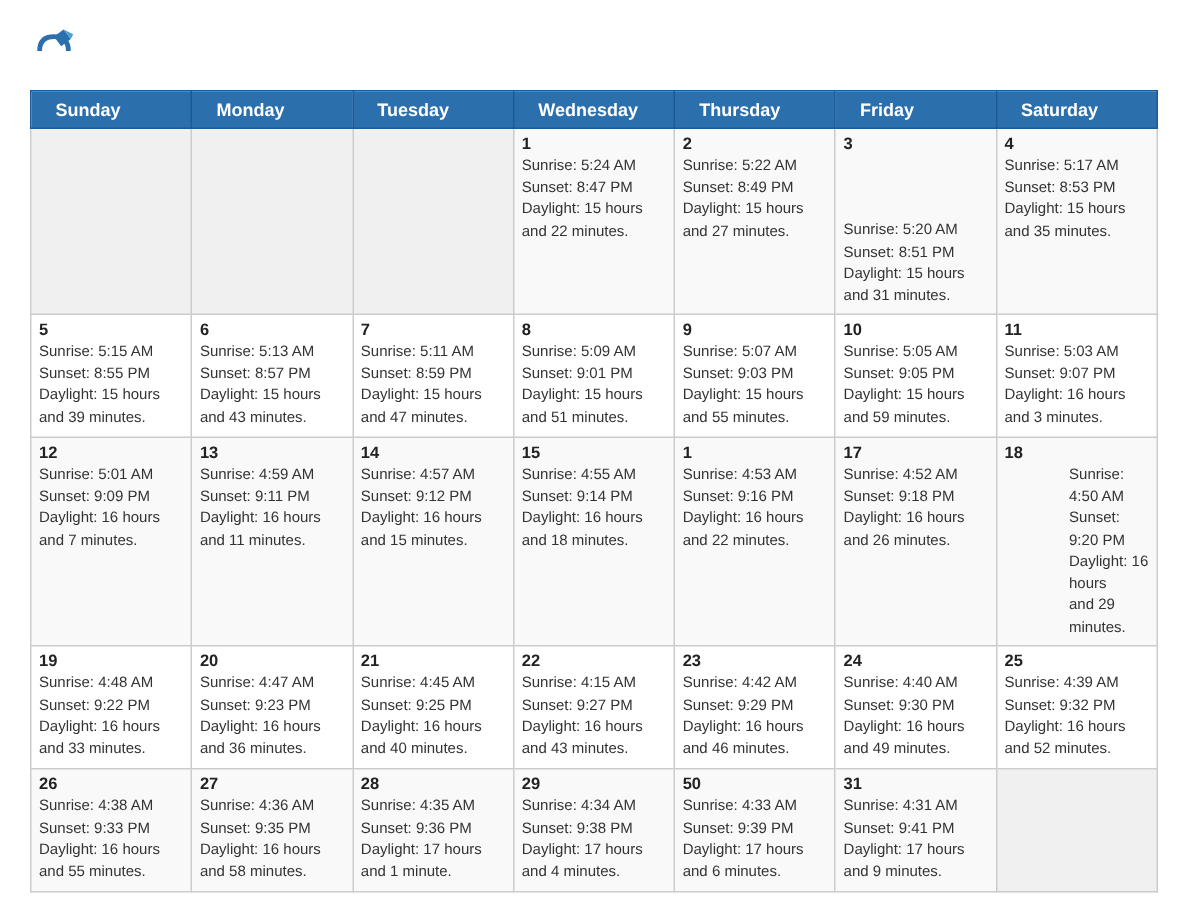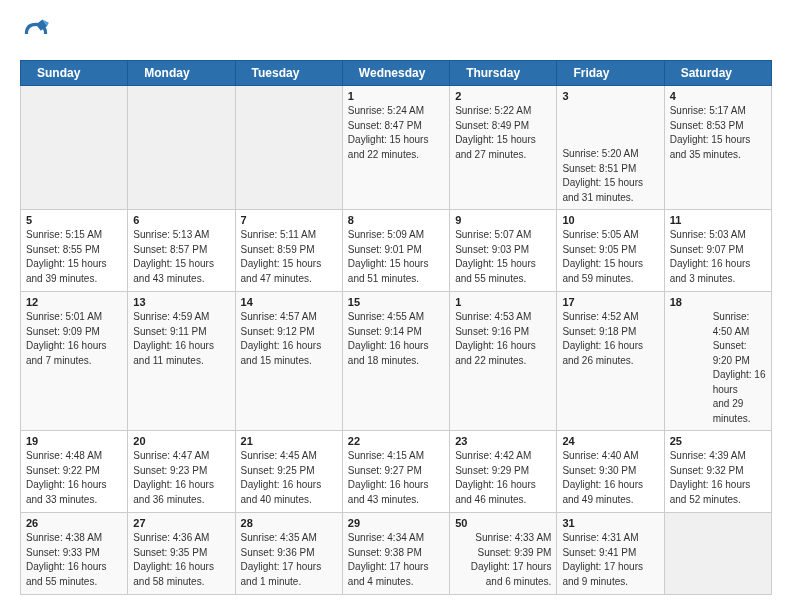--- a/index.html
+++ b/index.html
@@ -332,21 +332,21 @@
           </td>
           <td>
             <div class="day-num">29</div>
             <div class="day-info" style="white-space: pre-line;">Sunrise: 4:34 AM
 Sunset: 9:38 PM
 Daylight: 17 hours
 and 4 minutes.</div>
           </td>
           <td>
             <div class="day-num">50</div>
-            <div class="day-info" style="white-space: pre-line; text-align: right;">Sunrise: 4:33 AM
+            <div class="day-info" style="white-space: pre-line;">Sunrise: 4:33 AM
 Sunset: 9:39 PM
 Daylight: 17 hours
 and 6 minutes.</div>
           </td>
           <td>
             <div class="day-num">31</div>
             <div class="day-info" style="white-space: pre-line;">Sunrise: 4:31 AM
 Sunset: 9:41 PM
 Daylight: 17 hours
 and 9 minutes.</div>

